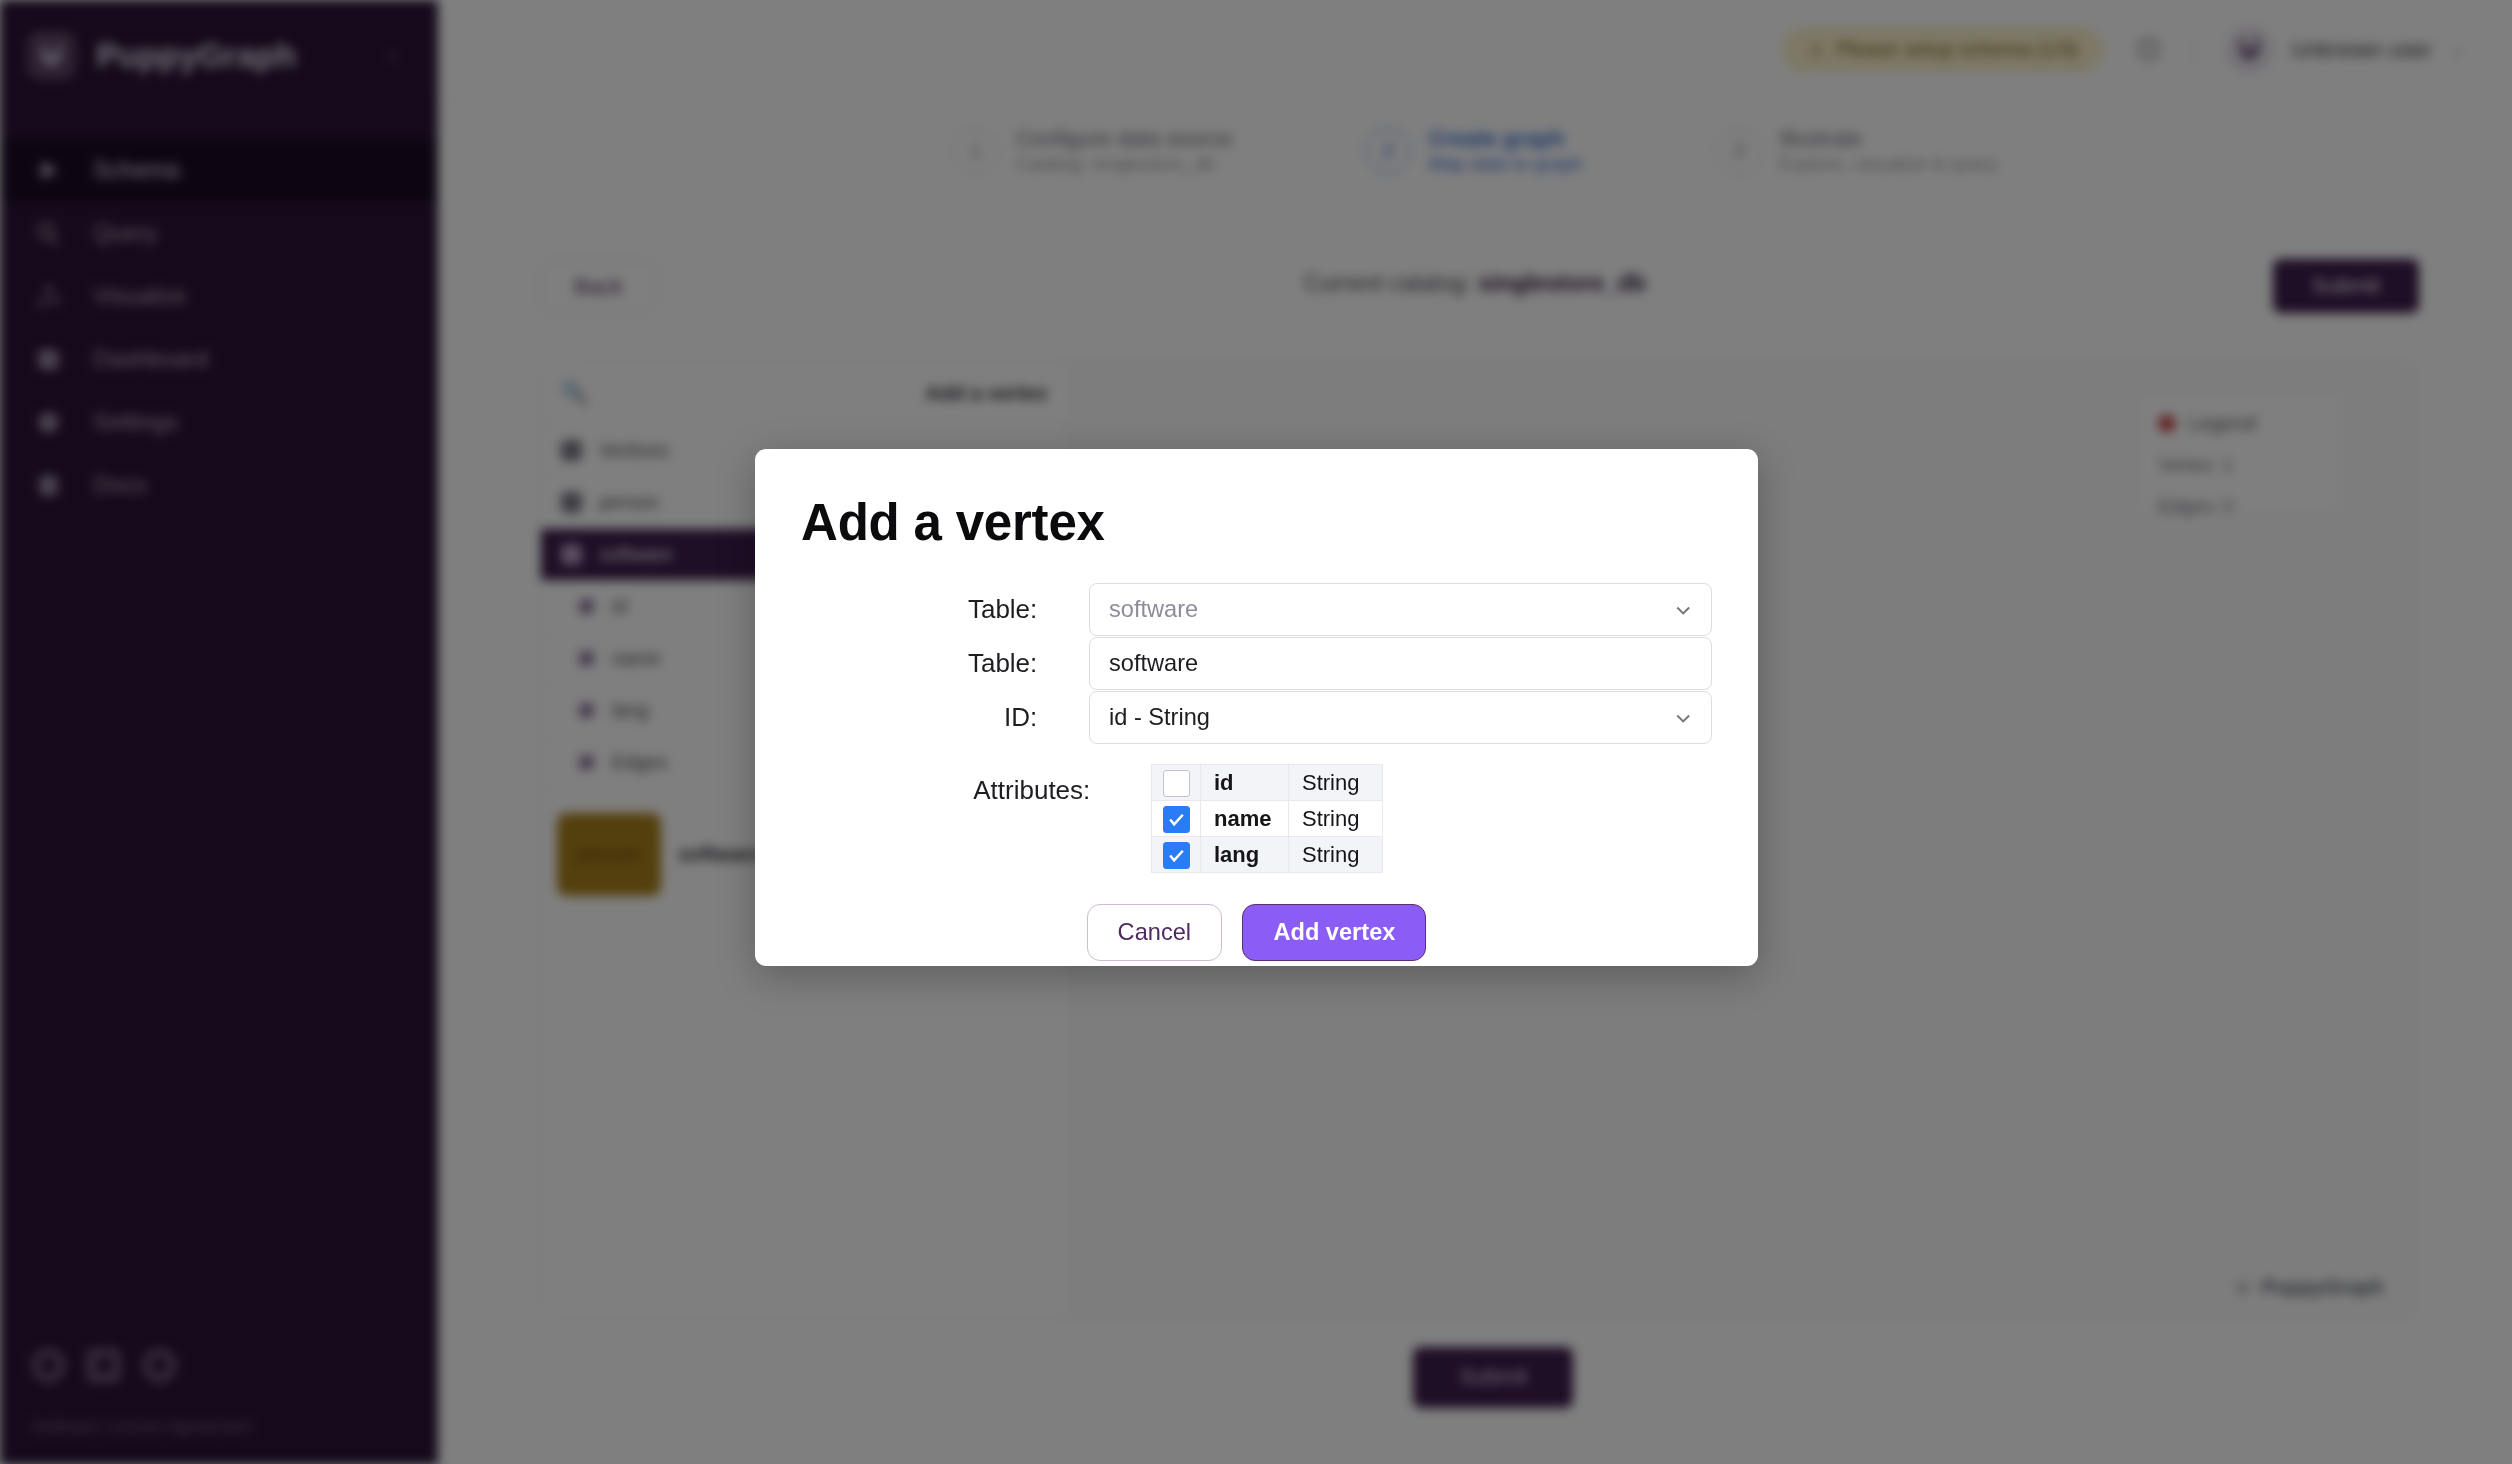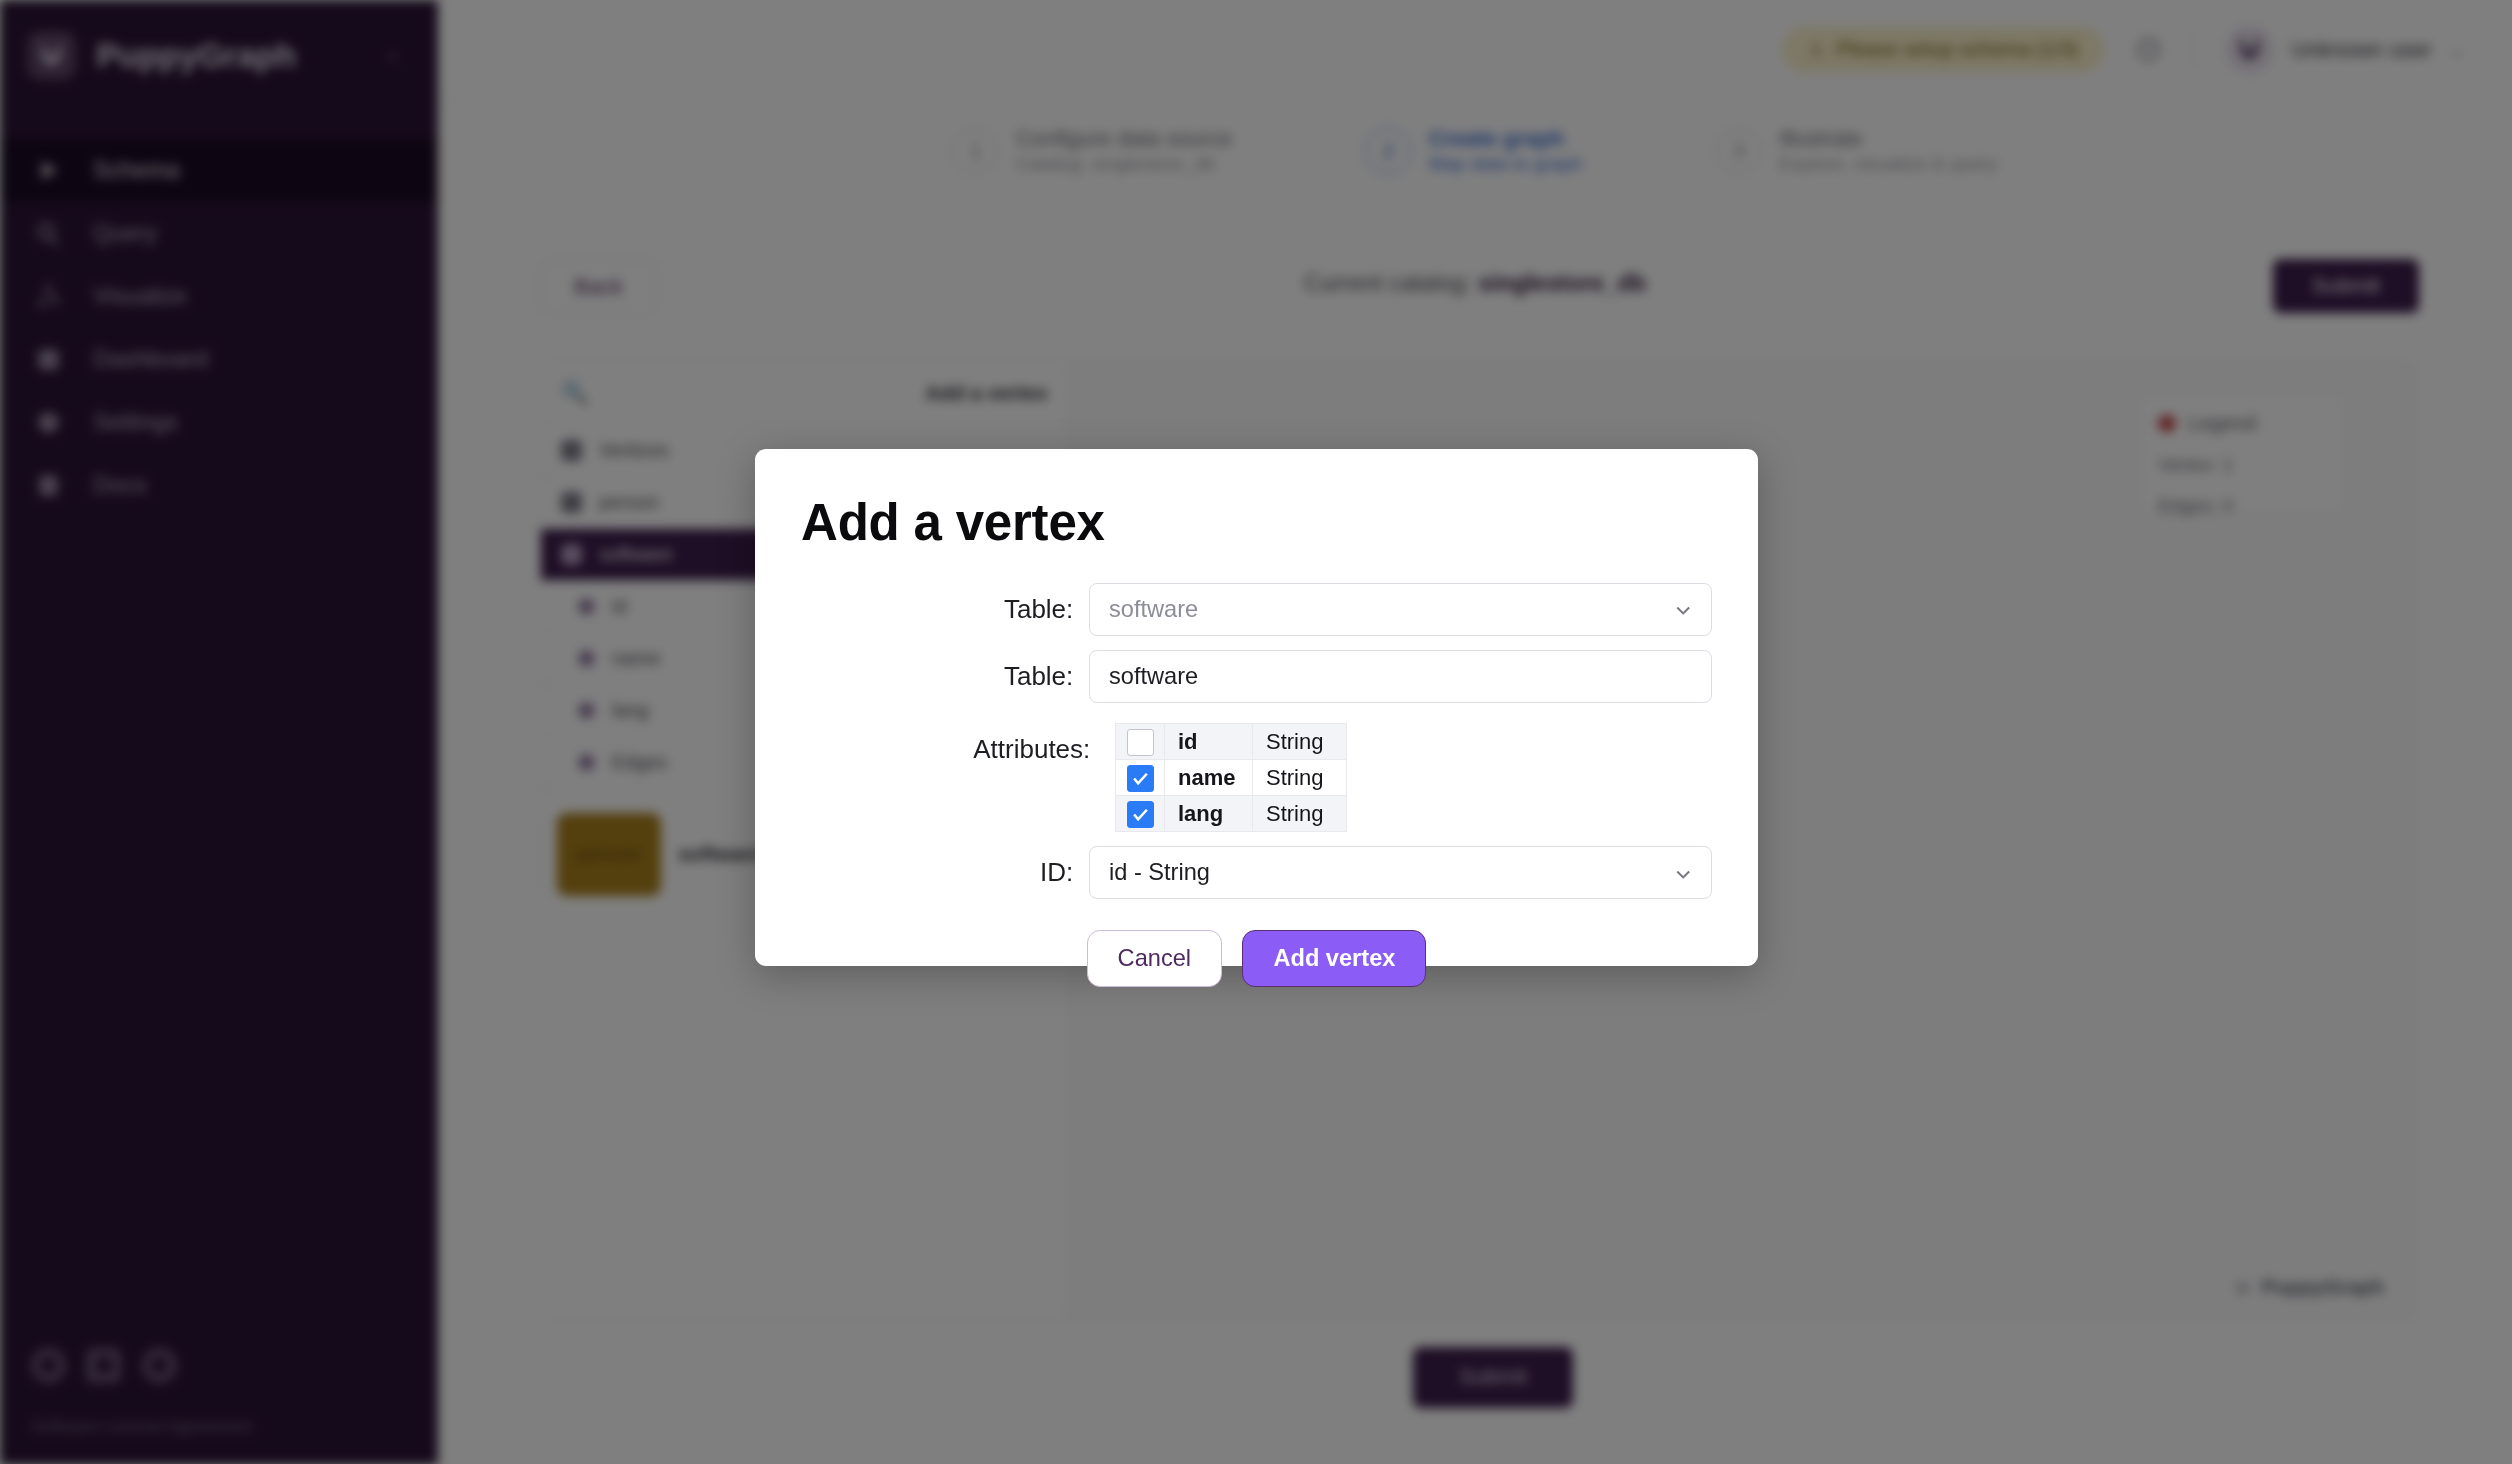--- a/index.html
+++ b/index.html
@@ -185,21 +185,21 @@
     width: 1003px; height: 517px;
     background: #ffffff; border-radius: 11px;
     box-shadow: 0 9.4px 38px rgba(0,0,0,0.25);
     padding: 0 46px;
   }
   .modal-title {
     font-size: 51px; font-weight: 700; color: #0b0b0d;
     padding-top: 44px; letter-spacing: -0.2px;
   }
   .form { margin-top: 31px; }
-  .frow { display: flex; align-items: center; margin-bottom: 14px; }
+  .frow { display: flex; align-items: center; margin-bottom: 1px; gap: 36px; }
   .flabel {
     width: 305px; text-align: right; padding-right: 15.7px;
     font-size: 26px; color: #1d1d22; white-space: nowrap;
   }
   .fctl { flex: 1; }
   .select, .textbox {
     width: 623px; height: 53px;
     border: 0.8px solid #dcdce3; border-radius: 7.9px; background: #fff;
     display: flex; align-items: center; padding: 0 19px;
     font-size: 23.6px; color: #1d1d22;
@@ -483,20 +483,34 @@
           </span>
         </div>
       </div>
     </div>
 
     <div class="frow">
       <div class="flabel">Table:</div>
       <div class="fctl">
         <div class="textbox">
           <span>software</span>
+        </div>
+      </div>
+    </div>
+
+    <div class="frow">
+      <div class="flabel">ID:</div>
+      <div class="fctl">
+        <div class="select">
+          <span>id - String</span>
+          <span class="caret">
+            <svg viewBox="0 0 24 24">
+                <polyline points="5,9 12,16 19,9"></polyline>
+              </svg>
+          </span>
         </div>
       </div>
     </div>
 
     <div class="frow attrs">
       <div class="flabel">Attributes:</div>
       <div class="fctl">
         <table class="attr-table">
           <tbody>
             <tr>
@@ -526,33 +540,19 @@
                 </span>
               </td>
               <td class="c-name">lang</td>
               <td class="c-type">String</td>
             </tr>
           </tbody>
         </table>
       </div>
     </div>
 
-    <div class="frow">
-      <div class="flabel">ID:</div>
-      <div class="fctl">
-        <div class="select">
-          <span>id - String</span>
-          <span class="caret">
-            <svg viewBox="0 0 24 24">
-                <polyline points="5,9 12,16 19,9"></polyline>
-              </svg>
-          </span>
-        </div>
-      </div>
-    </div>
-
     <div class="actions">
       <button class="btn btn-cancel">Cancel</button>
       <button class="btn btn-primary">Add vertex</button>
     </div>
   </div>
 </div>
 
 
 </body></html>

